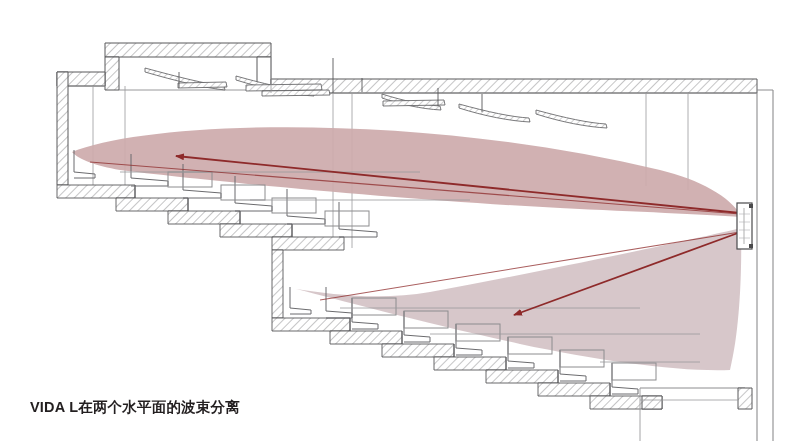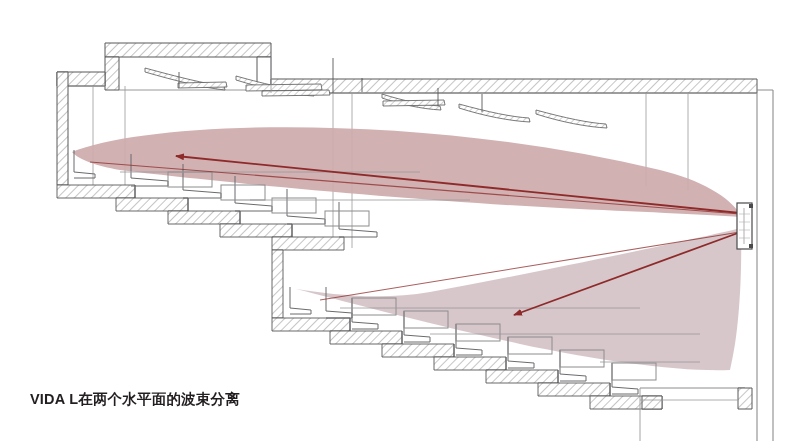--- a/index.html
+++ b/index.html
@@ -21,21 +21,21 @@
   }
   #drawing {
     position: absolute;
     left: 0; top: 0;
     width: 800px; height: 441px;
     display: block;
   }
   .caption {
     position: absolute;
     left: 30px;
-    top: 390px;
+    top: 398px;
     font-size: 14.5px;
     font-weight: 700;
     color: #231f20;
     letter-spacing: 0.2px;
     white-space: nowrap;
     font-family: "Liberation Sans", "DejaVu Sans", sans-serif;
   }
 </style>
 </head>
 <body>

